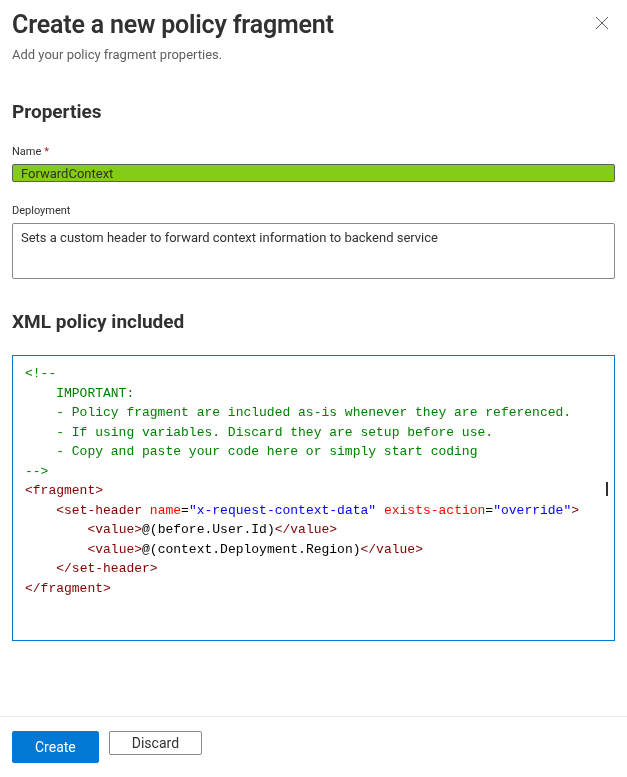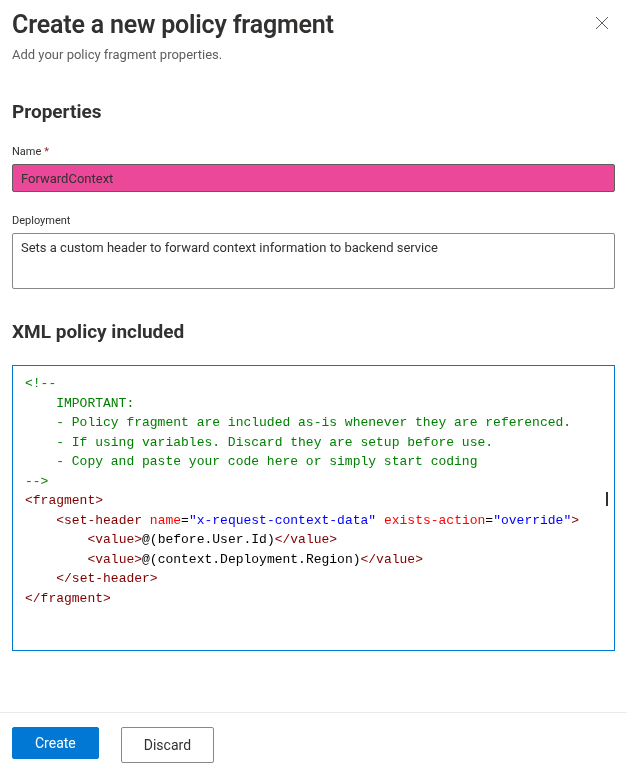--- a/index.html
+++ b/index.html
@@ -68,23 +68,23 @@
       margin-left: 3px;
     }
     .text-input {
       width: 100%;
       border: 1px solid #605e5c;
       border-radius: 2px;
       padding: 5px 8px;
       font-size: 13px;
       font-family: inherit;
       color: #323130;
-      background: #ec4899;
+      background: #84cc16;
       outline: none;
-      height: 28px;
+      height: 18px;
     }
     .textarea-input {
       width: 100%;
       border: 1px solid #8a8886;
       border-radius: 2px;
       padding: 6px 8px;
       font-size: 13px;
       font-family: inherit;
       color: #323130;
       background: #ffffff;
@@ -125,41 +125,41 @@
       background: #323130;
     }
     .footer {
       position: absolute;
       left: 0;
       right: 0;
       bottom: 0;
       border-top: 1px solid #edebe9;
       padding: 14px 12px;
       display: flex;
-      gap: 22px;
+      gap: 10px;
     }
     .btn-primary {
       background: #0078d4;
       color: #ffffff;
       border: 1px solid #0078d4;
       border-radius: 2px;
       padding: 0 22px;
       height: 32px;
       font-size: 14px;
       font-family: inherit;
       cursor: pointer;
       font-weight: 400;
     }
     .btn-secondary {
       background: #ffffff;
       color: #323130;
       border: 1px solid #8a8886;
       border-radius: 2px;
       padding: 0 22px;
-      height: 36px;
+      height: 24px;
       font-size: 14px;
       font-family: inherit;
       cursor: pointer;
       font-weight: 400;
     }
   </style>
 </head>
 <body>
 
 <div class="header-row">

